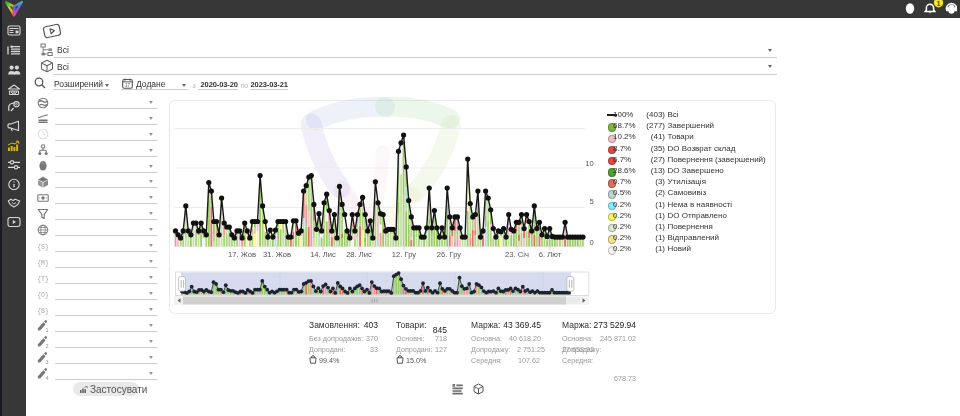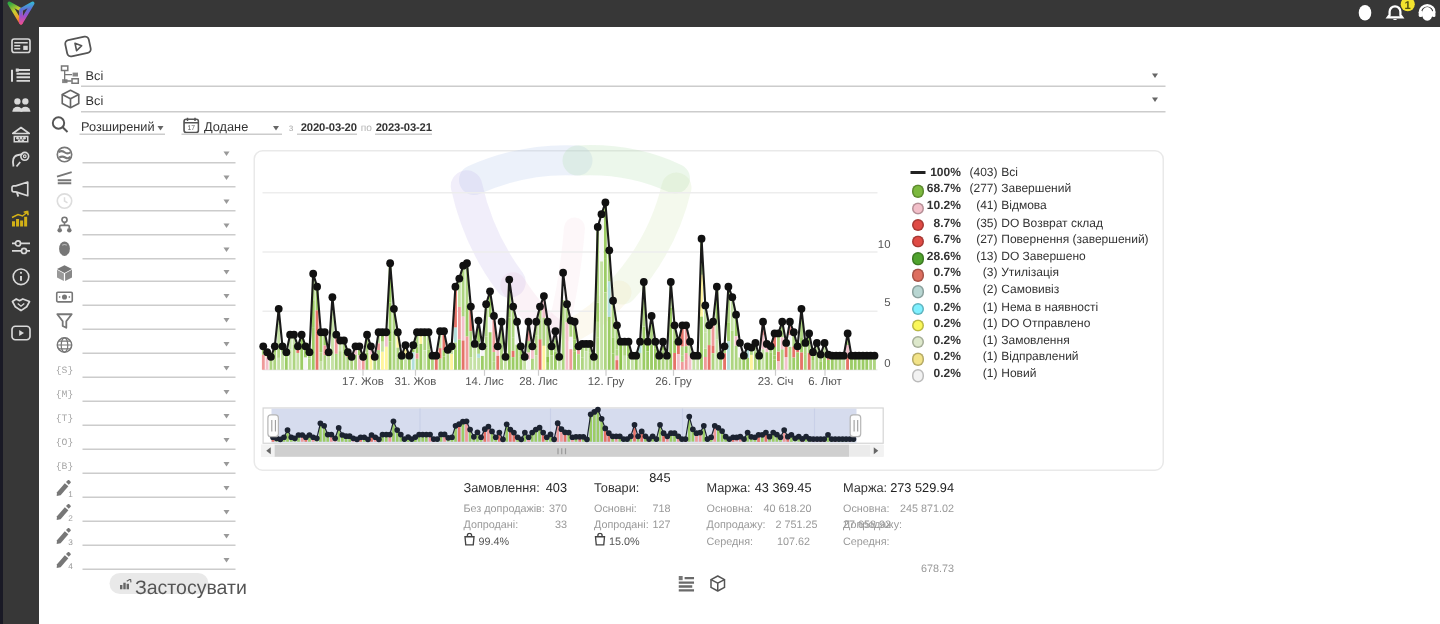--- a/index.html
+++ b/index.html
@@ -1,21 +1,21 @@
 <!DOCTYPE html>
 <html><head><meta charset="utf-8">
 <style>
 html,body{margin:0;padding:0;width:960px;height:416px;overflow:hidden;background:#fff;
  font-family:"Liberation Sans",sans-serif;-webkit-font-smoothing:antialiased;}
 .a{position:absolute;}
 .ul{position:absolute;height:1px;background:#ccc;}
 .car{position:absolute;width:0;height:0;border-left:2.4px solid transparent;border-right:2.4px solid transparent;border-top:3.2px solid #666;}
 .lr{position:absolute;height:11.17px;font-size:8px;color:#333;white-space:nowrap;}
 .lr i{position:absolute;left:5px;top:2.2px;width:6.4px;height:6.4px;border-radius:50%;}
-.lr b{position:absolute;left:10px;width:27.6px;text-align:right;font-weight:bold;font-size:8px;}
+.lr b{position:absolute;left:10px;width:27.6px;text-align:left;font-weight:normal;font-size:8px;}
 .lr u{position:absolute;left:39px;width:23px;text-align:right;text-decoration:none;}
 .lr s{position:absolute;left:64.5px;text-decoration:none;}
 .st{position:absolute;font-size:8.5px;color:#333;white-space:nowrap;}
 .ss{position:absolute;font-size:7.2px;color:#999;white-space:nowrap;}
 </style></head>
 <body>
 <div class="a" style="left:0;top:0;width:960px;height:18px;background:#373737"></div>
 <div class="a" style="left:0;top:0;width:26px;height:416px;background:#373737"></div>
 <div class="a" style="left:0;top:0;width:2px;height:416px;background:#191925"></div>
 <svg class="a" style="left:4px;top:0px" width="20" height="17" viewBox="0 0 20 17">
@@ -272,21 +272,21 @@
   </svg>
 <div class="ul" style="left:55px;top:378.8px;width:102px"></div>
 <div class="car" style="left:148.5px;top:371.8px;border-top-color:#999;border-left-width:2.8px;border-right-width:2.8px;border-top-width:3.5px"></div>
 <div class="a" style="left:73px;top:382px;width:66px;height:13.5px;background:#e9e9e9;border-radius:7px;">
 <svg class="a" style="left:7px;top:3.5px" width="8" height="7" viewBox="0 0 8 7">
       <rect x="0" y="4" width="1.6" height="3" fill="#666"></rect>
       <rect x="2.2" y="2.5" width="1.6" height="4.5" fill="#666"></rect>
       <rect x="4.4" y="3.2" width="1.6" height="3.8" fill="#666"></rect>
       <path d="M4.5 1.5 L7 0 L7.3 2.2" stroke="#666" stroke-width="0.8" fill="none"></path>
     </svg>
-<div style="position:absolute;left:17px;top:2.4px;font-size:13px;color:#555">Застосувати</div>
+<div style="position:absolute;left:17px;top:2.4px;font-size:10px;color:#555">Застосувати</div>
   </div>
 <div class="a" style="left:169px;top:100px;width:605px;height:212px;border:1px solid #e9e9e9;border-radius:6px;"></div>
 <svg class="a" style="left:0;top:0" width="960" height="416" viewBox="0 0 960 416">
     <g fill="none" stroke-linecap="round">
 <path d="M316 120 Q350 105 385 107" stroke="rgba(175,195,235,0.24)" stroke-width="20"></path>
 <path d="M385 107 Q420 105 450 119" stroke="rgba(175,220,170,0.24)" stroke-width="20"></path>
 <path d="M311 124 Q319 160 340 188" stroke="rgba(190,175,230,0.21)" stroke-width="21"></path>
 <path d="M342 190 Q355 210 367 219" stroke="rgba(235,190,215,0.20)" stroke-width="17"></path>
 <path d="M451 125 Q442 163 415 193" stroke="rgba(200,225,165,0.20)" stroke-width="20"></path>
 <path d="M413 195 Q398 212 382 220" stroke="rgba(240,225,175,0.20)" stroke-width="16"></path>
@@ -1182,21 +1182,21 @@
 <div class="lr" style="left:603px;top:121.3px">
     <i style="background:#7cb93e;border:0.5px solid rgba(0,0,0,0.25)"></i>
     <b>68.7%</b>
     <u>(277)</u>
     <s>Завершений</s>
   </div>
 <div class="lr" style="left:603px;top:132.4px">
     <i style="background:#f2bfc9;border:0.5px solid rgba(0,0,0,0.25)"></i>
     <b>10.2%</b>
     <u>(41)</u>
-    <s>Відмова</s>
+    <s>Товари</s>
   </div>
 <div class="lr" style="left:603px;top:143.6px">
     <i style="background:#df4b45;border:0.5px solid rgba(0,0,0,0.25)"></i>
     <b>8.7%</b>
     <u>(35)</u>
     <s>DO Возврат склад</s>
   </div>
 <div class="lr" style="left:603px;top:154.8px">
     <i style="background:#df4b45;border:0.5px solid rgba(0,0,0,0.25)"></i>
     <b>6.7%</b>
@@ -1230,21 +1230,21 @@
 <div class="lr" style="left:603px;top:210.6px">
     <i style="background:#faf759;border:0.5px solid rgba(0,0,0,0.25)"></i>
     <b>0.2%</b>
     <u>(1)</u>
     <s>DO Отправлено</s>
   </div>
 <div class="lr" style="left:603px;top:221.8px">
     <i style="background:#dde8cb;border:0.5px solid rgba(0,0,0,0.25)"></i>
     <b>0.2%</b>
     <u>(1)</u>
-    <s>Замовлення</s>
+    <s>Повернення</s>
   </div>
 <div class="lr" style="left:603px;top:233.0px">
     <i style="background:#f2e388;border:0.5px solid rgba(0,0,0,0.25)"></i>
     <b>0.2%</b>
     <u>(1)</u>
     <s>Відправлений</s>
   </div>
 <div class="lr" style="left:603px;top:244.1px">
     <i style="background:#f2f2f2;border:0.5px solid #bbb"></i>
     <b>0.2%</b>
@@ -1256,21 +1256,21 @@
 <div class="ss" style="left:309px;top:333.8px">Без допродажів:</div>
 <div class="ss" style="left:309px;top:333.8px;width:69px;text-align:right">370</div>
 <div class="ss" style="left:309px;top:344.5px">Допродані:</div>
 <div class="ss" style="left:309px;top:344.5px;width:69px;text-align:right">33</div>
 <svg class="a" style="left:309px;top:355.3px" width="8" height="9" viewBox="0 0 8 9">
     <path d="M1 2.8 h6 l-0.5 5.4 h-5 Z" fill="none" stroke="#444" stroke-width="0.9"></path>
     <path d="M2.6 2.8 V2 a1.4 1.4 0 0 1 2.8 0 v0.8" fill="none" stroke="#444" stroke-width="0.9"></path>
   </svg>
 <div class="ss" style="left:319px;top:355.5px;color:#555">99.4%</div>
 <div class="st" style="left:396px;top:319.5px">Товари:</div>
-<div class="st" style="left:396px;top:313px;width:51px;text-align:right;font-weight:500;color:#222">845</div>
+<div class="st" style="left:396px;top:325px;width:51px;text-align:right;font-weight:500;color:#222">845</div>
 <div class="ss" style="left:396px;top:333.8px">Основні:</div>
 <div class="ss" style="left:396px;top:333.8px;width:51px;text-align:right">718</div>
 <div class="ss" style="left:396px;top:344.5px">Допродані:</div>
 <div class="ss" style="left:396px;top:344.5px;width:51px;text-align:right">127</div>
 <svg class="a" style="left:396px;top:355.3px" width="8" height="9" viewBox="0 0 8 9">
     <path d="M1 2.8 h6 l-0.5 5.4 h-5 Z" fill="none" stroke="#444" stroke-width="0.9"></path>
     <path d="M2.6 2.8 V2 a1.4 1.4 0 0 1 2.8 0 v0.8" fill="none" stroke="#444" stroke-width="0.9"></path>
   </svg>
 <div class="ss" style="left:406px;top:355.5px;color:#555">15.0%</div>
 <div class="st" style="left:471px;top:319.5px">Маржа:</div>

